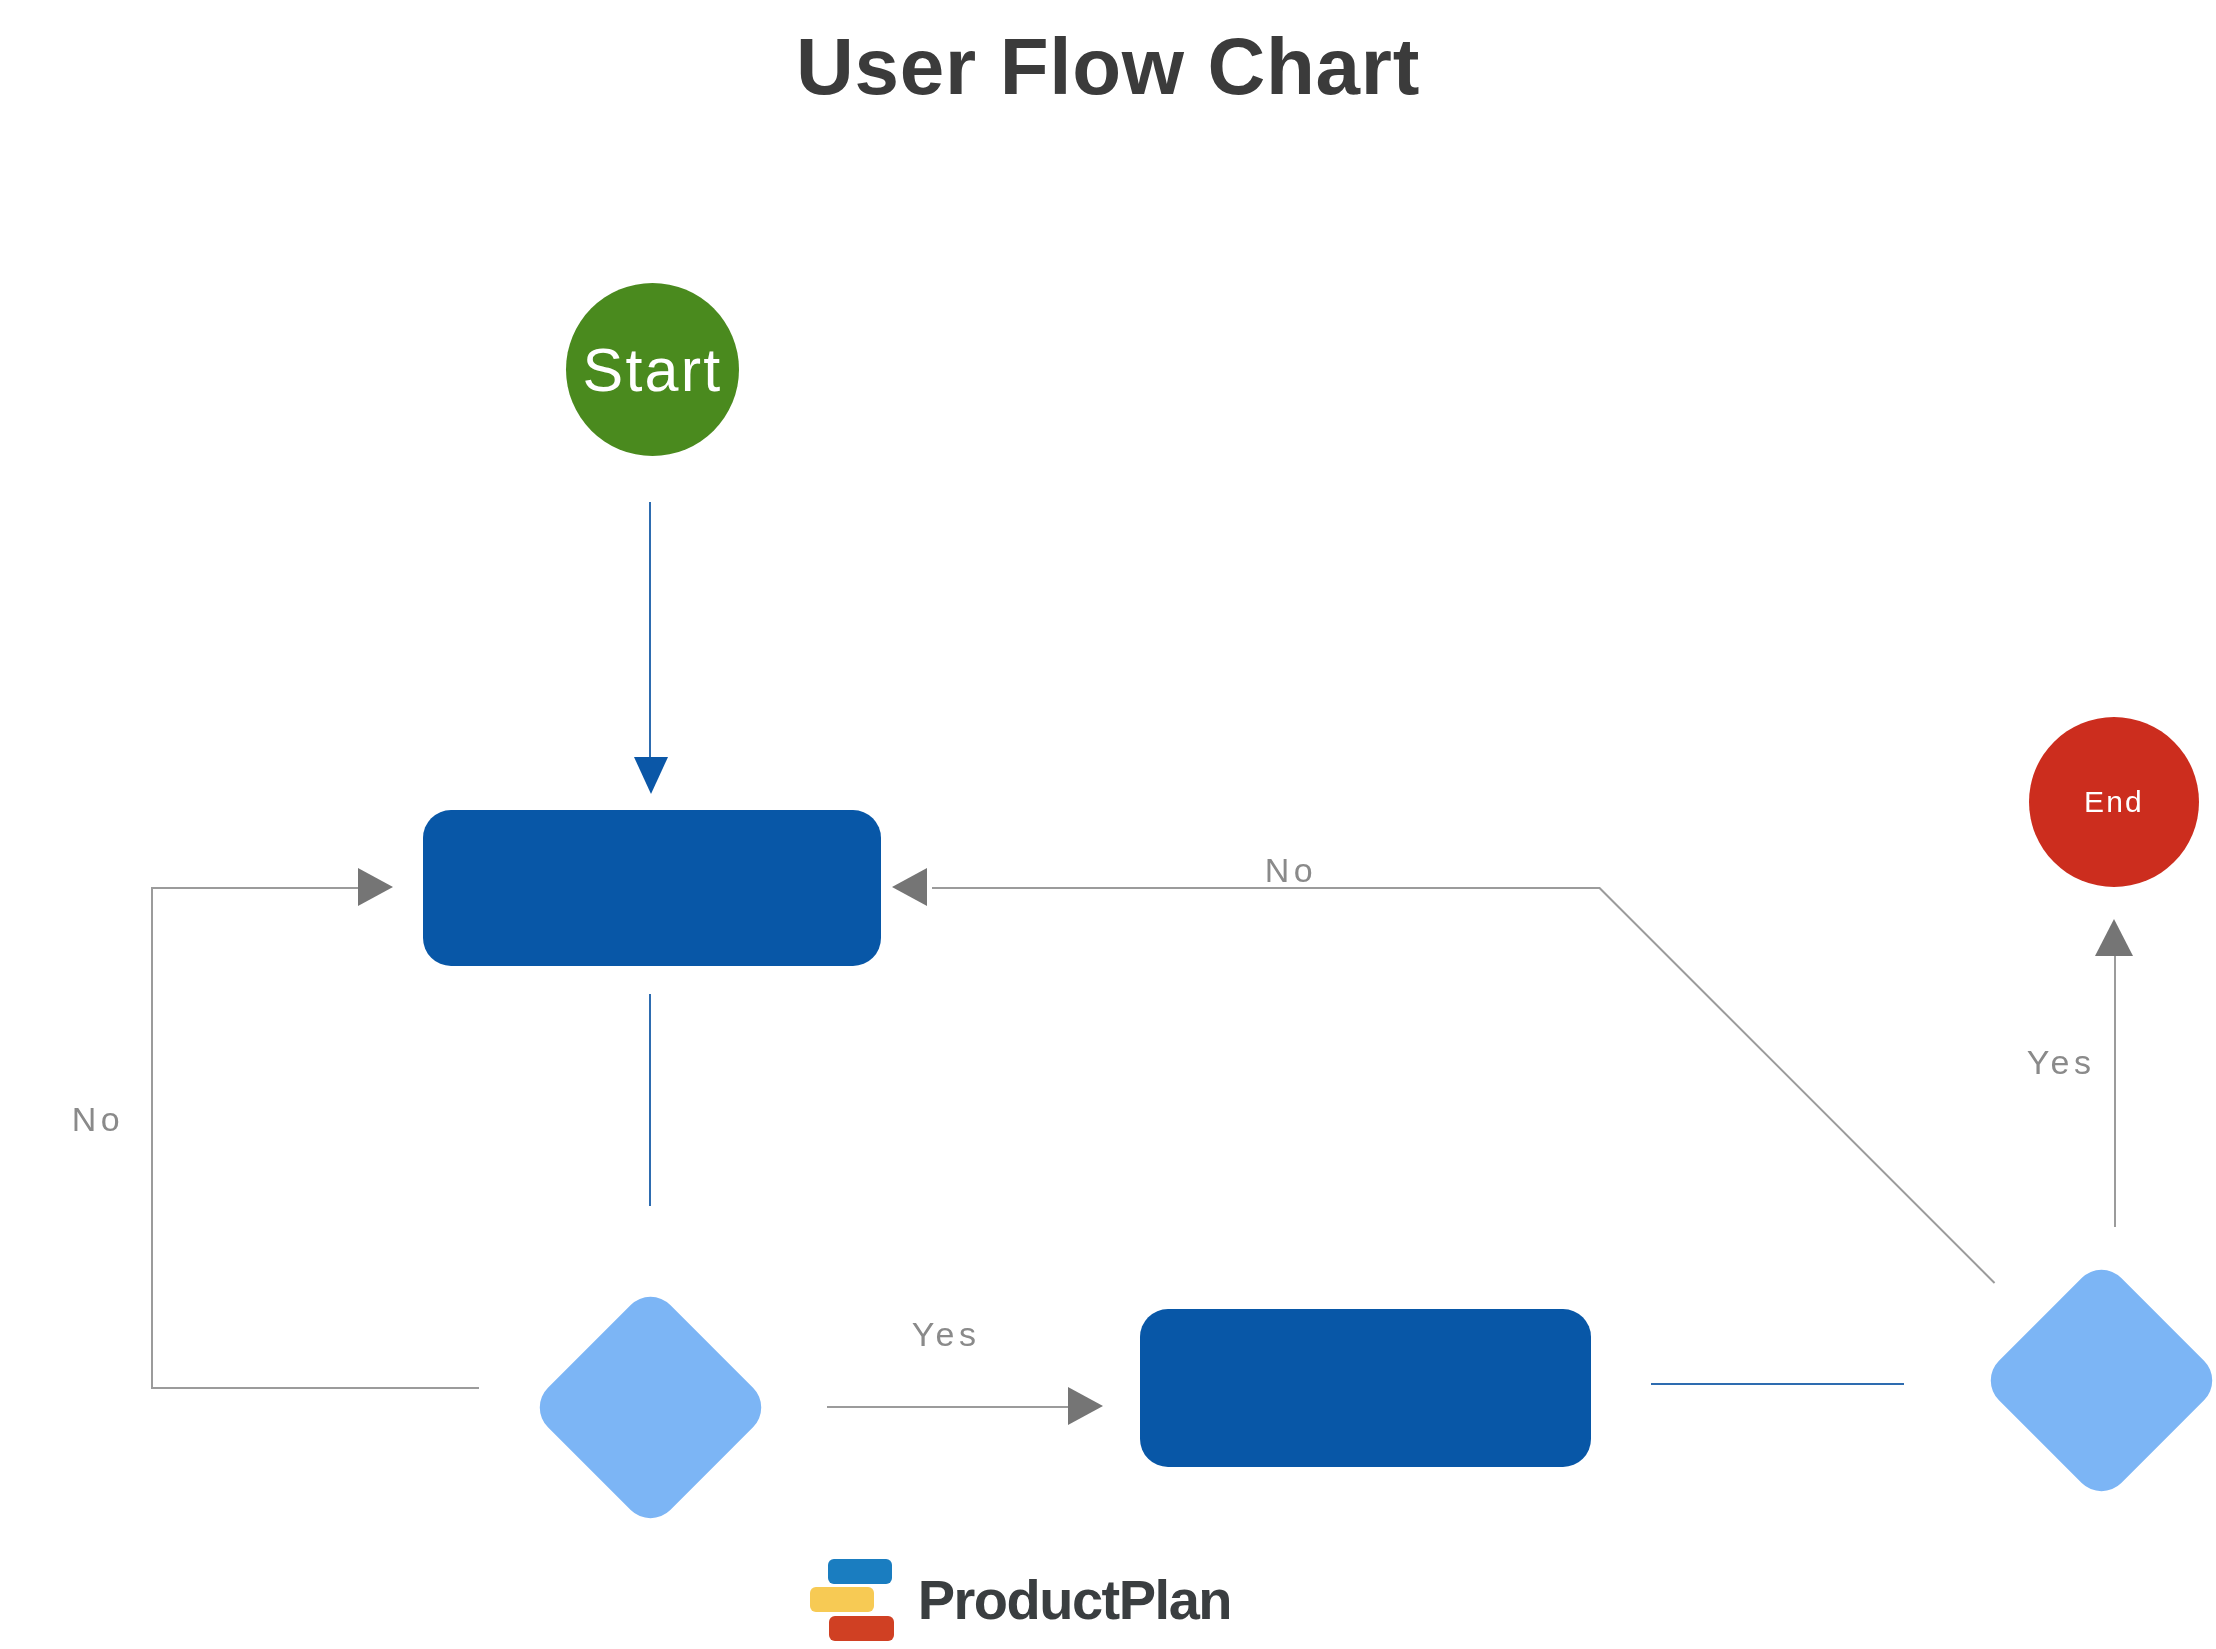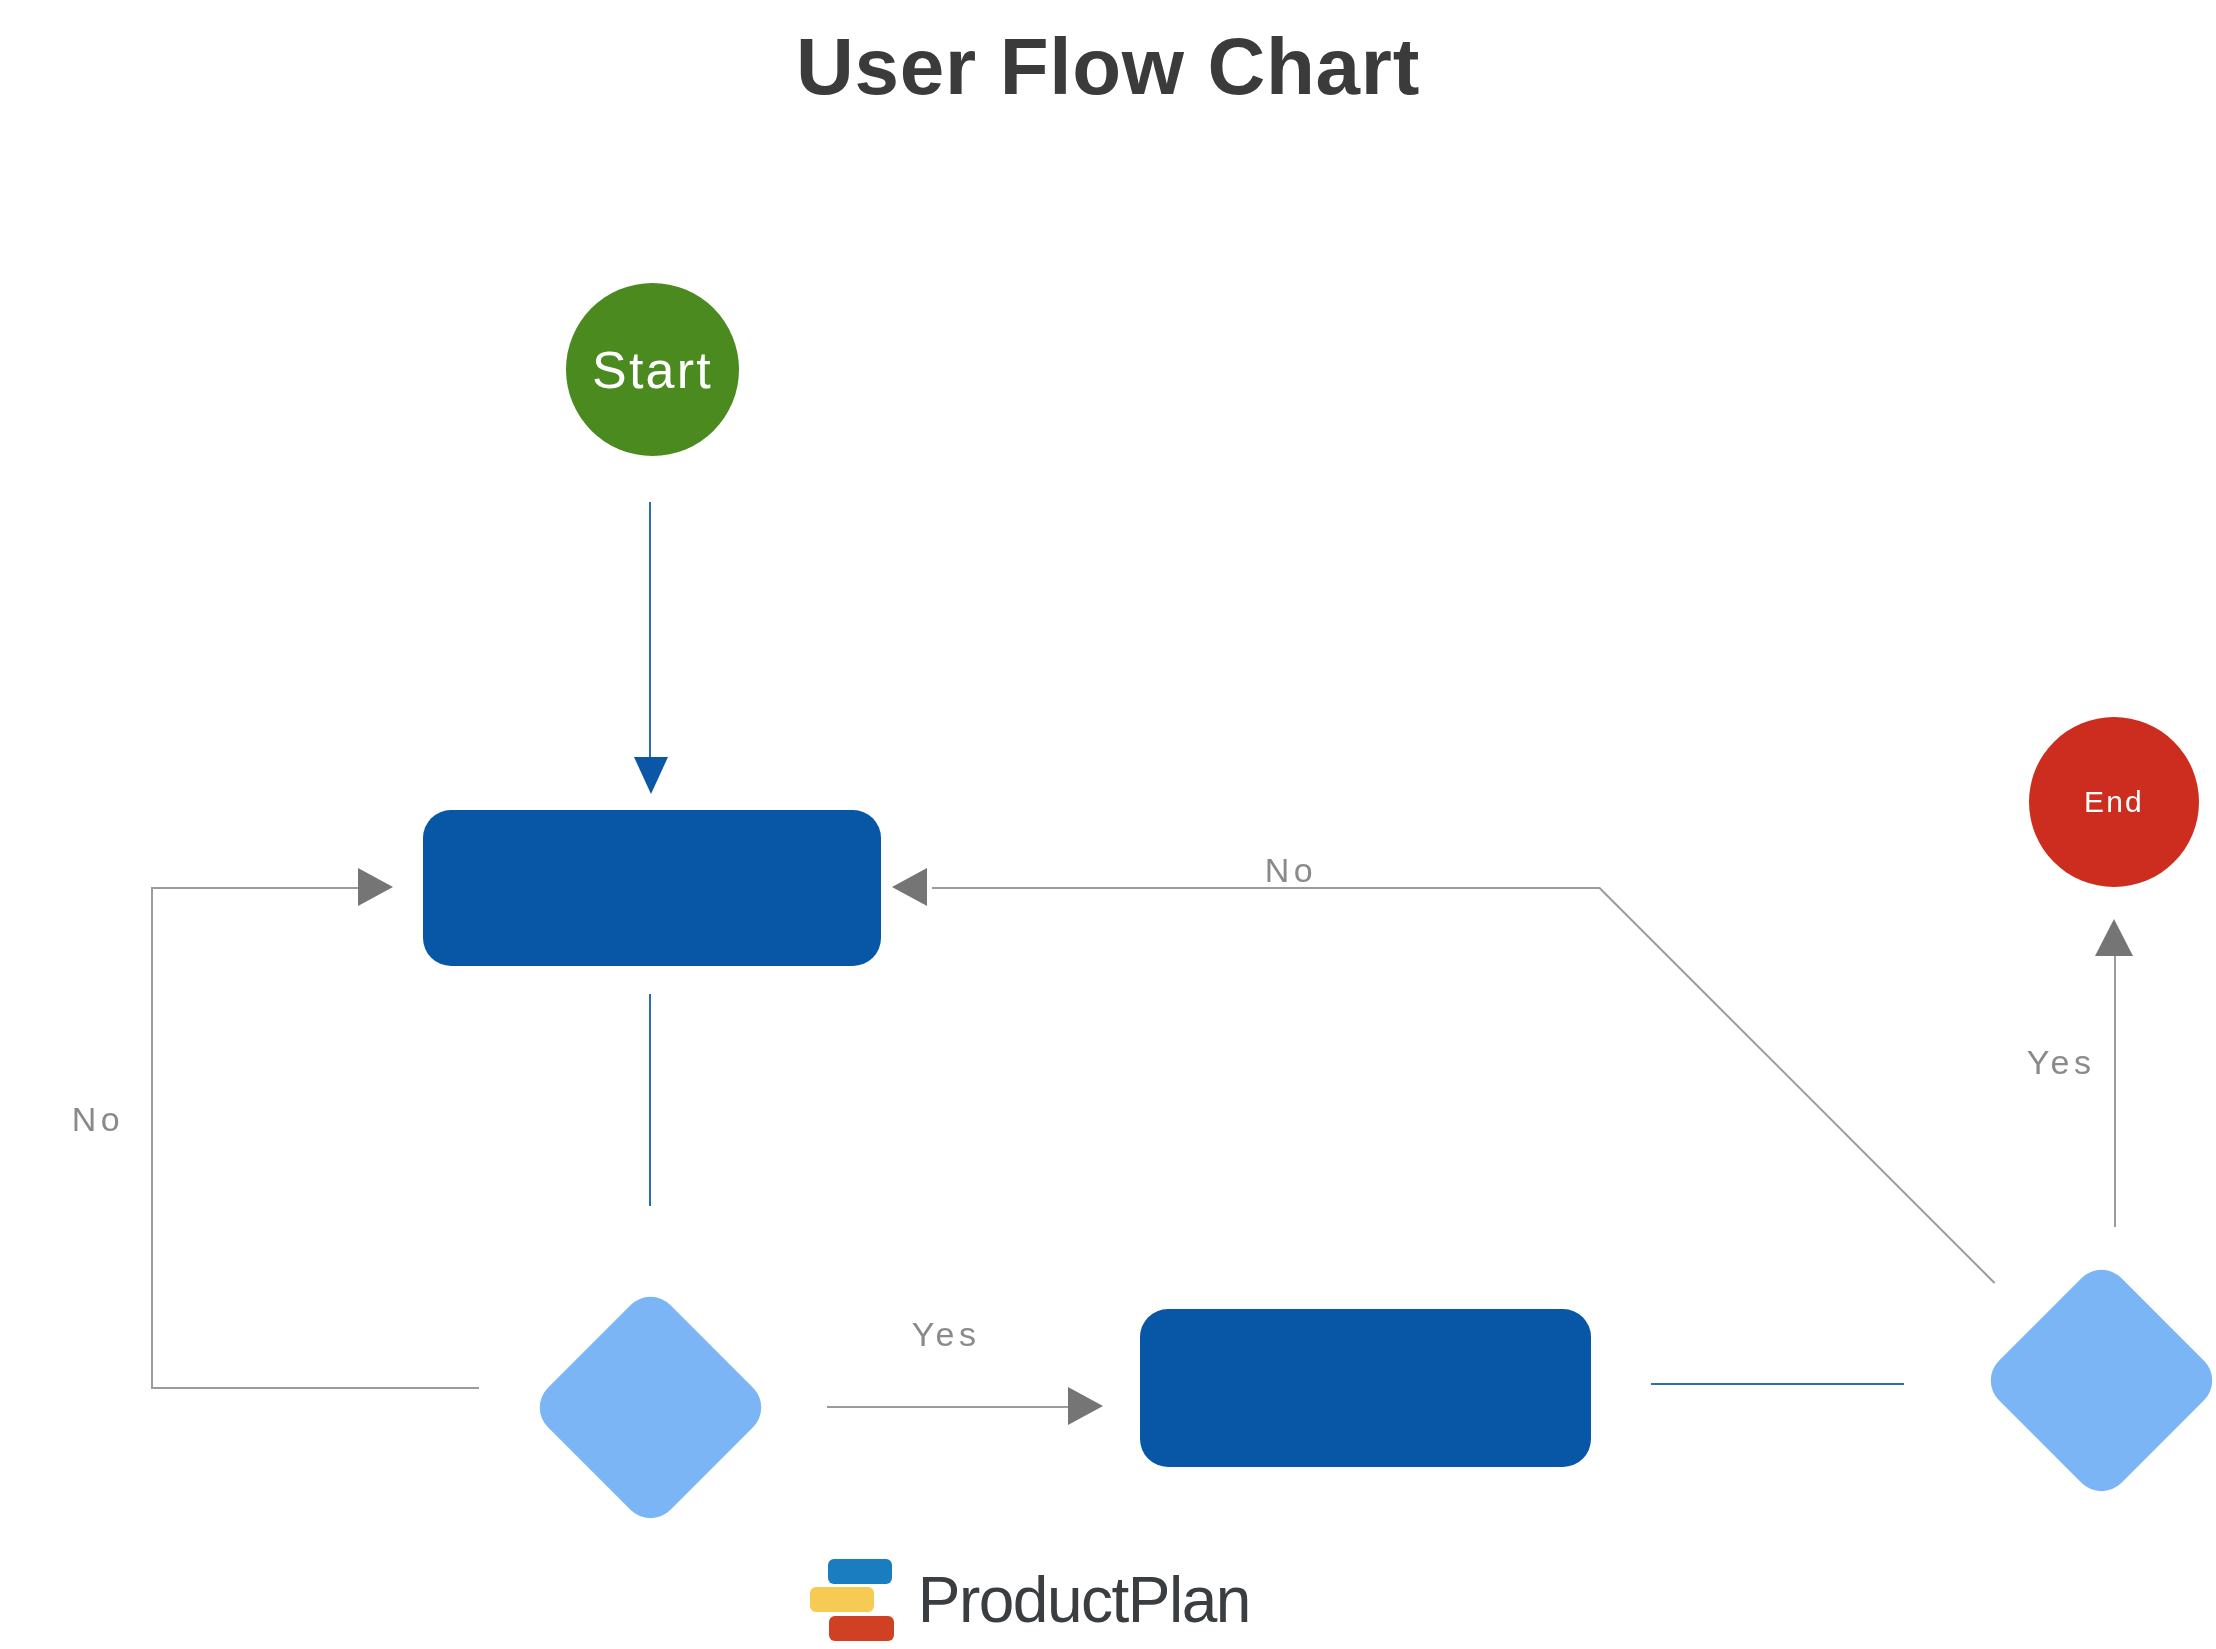--- a/index.html
+++ b/index.html
@@ -30,21 +30,21 @@
 
   .terminator {
     position: absolute;
     border-radius: 50%;
     display: flex;
     align-items: center;
     justify-content: center;
     color: var(--node_text, #fff);
     letter-spacing: 2.2px;
   }
-  .terminator.start { background: var(--start_green, #4A8A1E); font-size: 52px; }
+  .terminator.start { background: var(--start_green, #4A8A1E); font-size: 61px; }
   .terminator.end   { background: var(--end_red, #CC2D1E);   font-size: 30px; }
 
   .process {
     position: absolute;
     background: var(--process_blue, #0857A7);
     border-radius: 28px;
   }
 
   .decision {
     position: absolute;
@@ -98,22 +98,22 @@
     display: flex;
     align-items: center;
   }
   .logo-icon { position: relative; width: 87px; height: 86px; }
   .logo-bar { position: absolute; height: 25px; border-radius: 5.9px; }
   .logo-bar.blue   { left: 17.7px; top: 1.5px;  width: 64px; background: var(--logo_blue, #1A7DC0); }
   .logo-bar.yellow { left: 0;    top: 30px; width: 64px; background: var(--logo_yellow, #F7CA54); }
   .logo-bar.red    { left: 19px; top: 59px; width: 65px; background: var(--logo_red, #D04023); }
   .logo-text {
     margin-left: 20.7px;
-    font-size: 64px;
-    font-weight: normal;
+    font-size: 56px;
+    font-weight: bold;
     letter-spacing: -1.5px;
     color: var(--logo_text, #3A3E40);
     line-height: 86px;
   }
 </style>
 </head>
 <body>
 
 <div class="canvas">
 

